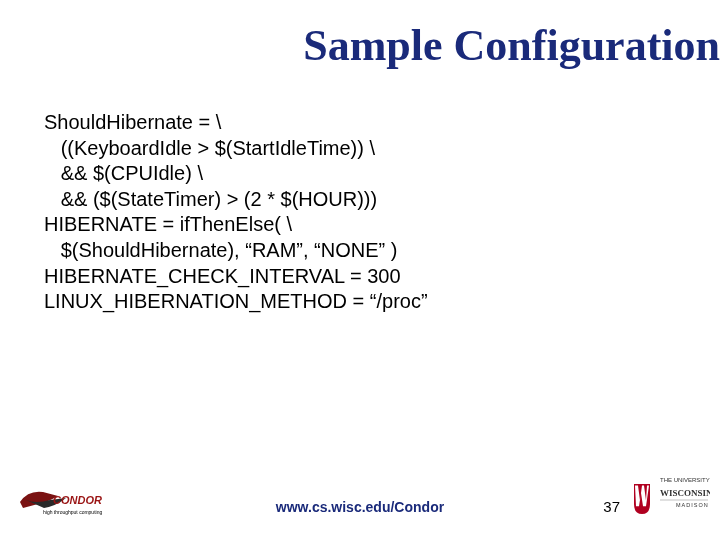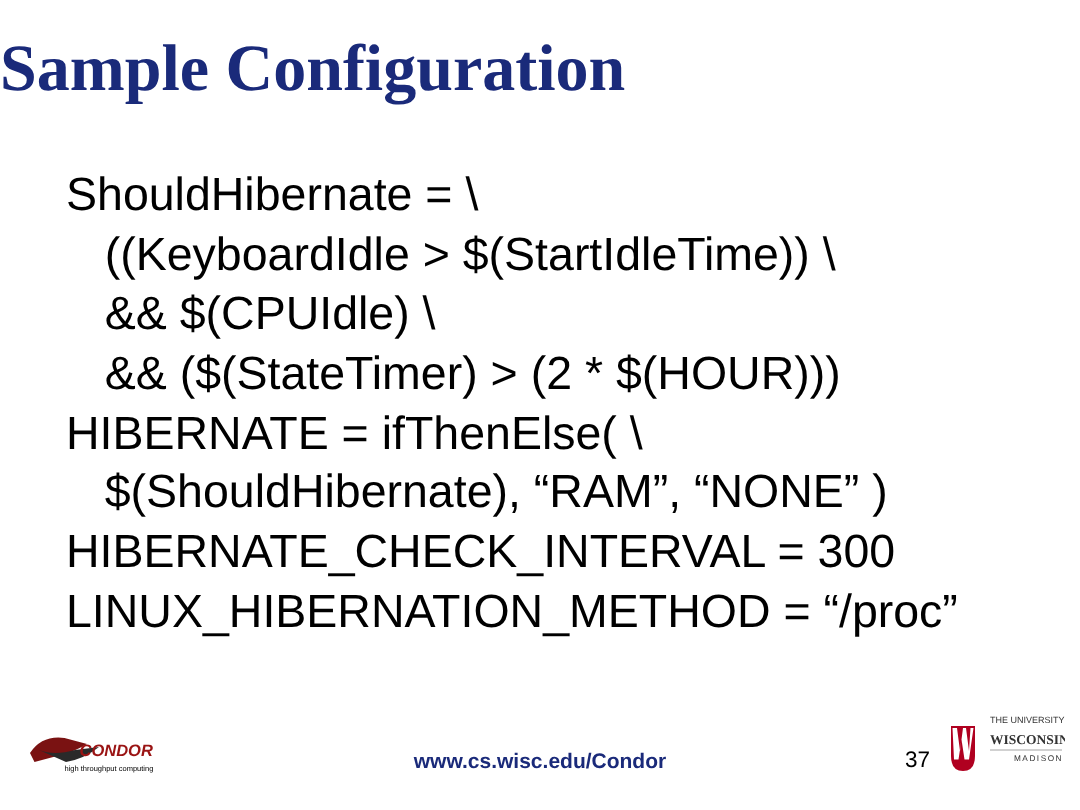--- a/index.html
+++ b/index.html
@@ -15,34 +15,34 @@
   .slide {
     width: 720px;
     height: 540px;
     position: relative;
   }
   .title {
     position: absolute;
     top: 22px;
     left: 0;
     width: 720px;
-    text-align: left;
+    text-align: right;
     color: #1a2a7a;
     font-family: "Comic Sans MS", "Chalkboard SE", "Marker Felt", cursive;
     font-weight: bold;
     font-size: 44px;
     line-height: 1.1;
   }
   .body {
     position: absolute;
     top: 110px;
     left: 44px;
     width: 640px;
     color: #000;
-    font-size: 31px;
+    font-size: 20px;
     line-height: 1.28;
     white-space: pre;
     font-family: Arial, Helvetica, sans-serif;
   }
   .footer-url {
     position: absolute;
     bottom: 25px;
     left: 0;
     width: 720px;
     text-align: center;

